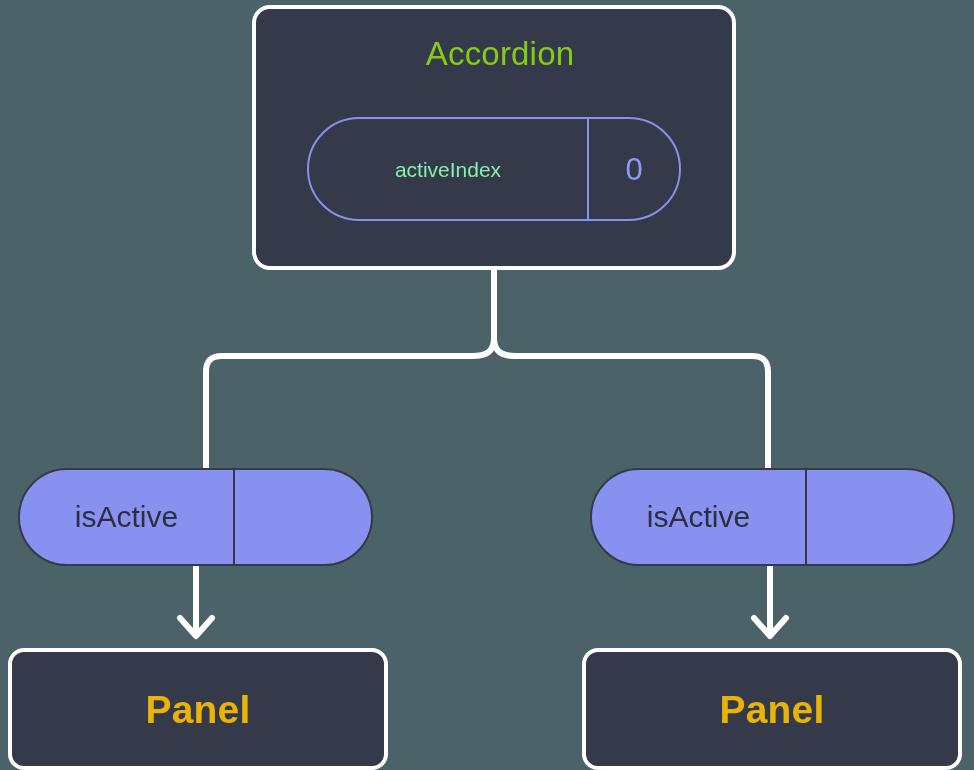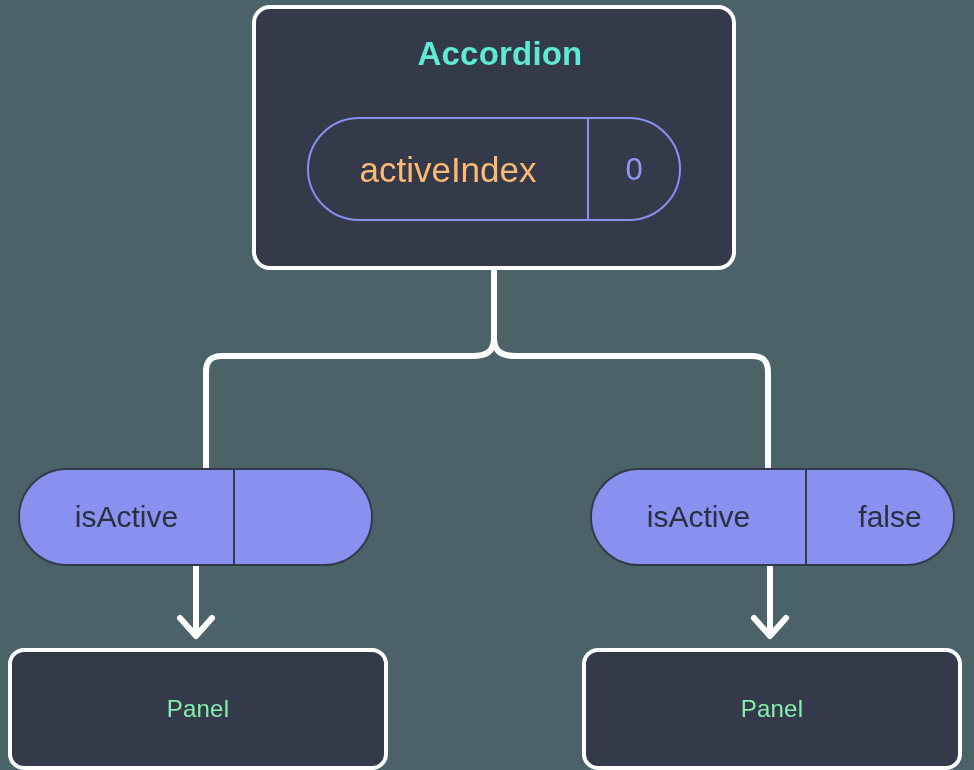--- a/index.html
+++ b/index.html
@@ -43,38 +43,38 @@
   #accordion-node {
     left: 252px;
     top: 5px;
     width: 484px;
     height: 265px;
     flex-direction: column;
     justify-content: flex-start;
     padding-top: 28px;
   }
   .node-title {
-    color: #5eead4;
+    color: #84cc16;
     font-size: 33px;
-    font-weight: 700;
+    font-weight: 400;
     letter-spacing: 0.2px;
     line-height: 1;
     margin-left: 12px;
   }
   .panel-box {
     width: 380px;
     height: 122px;
     border-radius: 16px;
   }
   #panel-left  { left: 8px;   top: 648px; }
   #panel-right { left: 582px; top: 648px; }
   .panel-title {
-    color: #86efac;
-    font-size: 24px;
-    font-weight: 400;
+    color: #eab308;
+    font-size: 39px;
+    font-weight: 700;
     letter-spacing: 0.2px;
     line-height: 1;
   }
 
   
   .pill {
     position: absolute;
     box-sizing: border-box;
     display: flex;
     align-items: stretch;
@@ -94,22 +94,22 @@
   #activeindex-pill {
     left: 307px;
     top: 117px;
     width: 374px;
     height: 104px;
     border: 2px solid #8890f0;
     background: transparent;
   }
   #activeindex-pill .pill-key {
     width: 278px;
-    font-size: 35px;
-    color: #fdba74;
+    font-size: 21px;
+    color: #86efac;
     border-right: 2px solid #8890f0;
   }
   #activeindex-pill .pill-val {
     flex: 1;
     font-size: 31px;
     color: #9098f5;
   }
 
   
   .pill-filled {
@@ -181,21 +181,20 @@
     <span class="pill-key">activeIndex</span>
     <span class="pill-val">0</span>
   </div>
 
   <div class="pill pill-filled" id="pill-left">
     <span class="pill-key">isActive</span>
   </div>
 
   <div class="pill pill-filled" id="pill-right">
     <span class="pill-key">isActive</span>
-    <span class="pill-val">false</span>
   </div>
 
   <div class="node-box panel-box" id="panel-left">
     <div class="panel-title">Panel</div>
   </div>
 
   <div class="node-box panel-box" id="panel-right">
     <div class="panel-title">Panel</div>
   </div>
 

